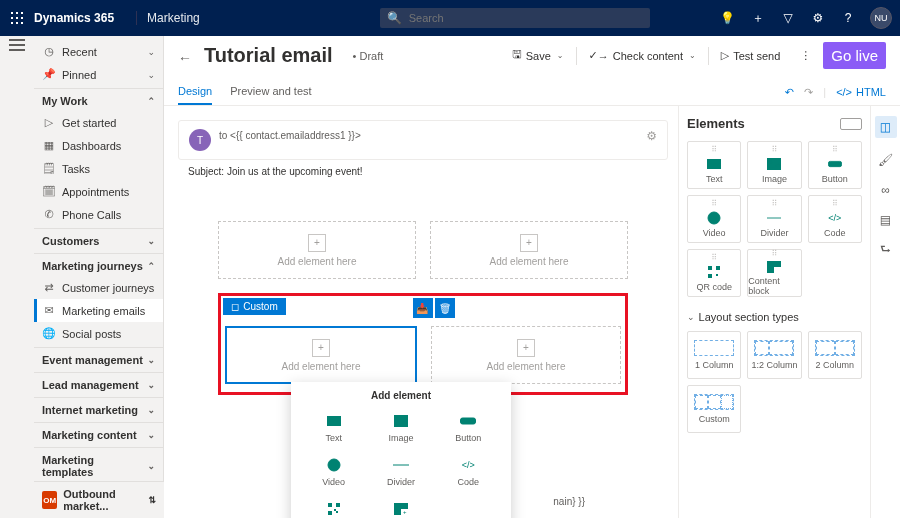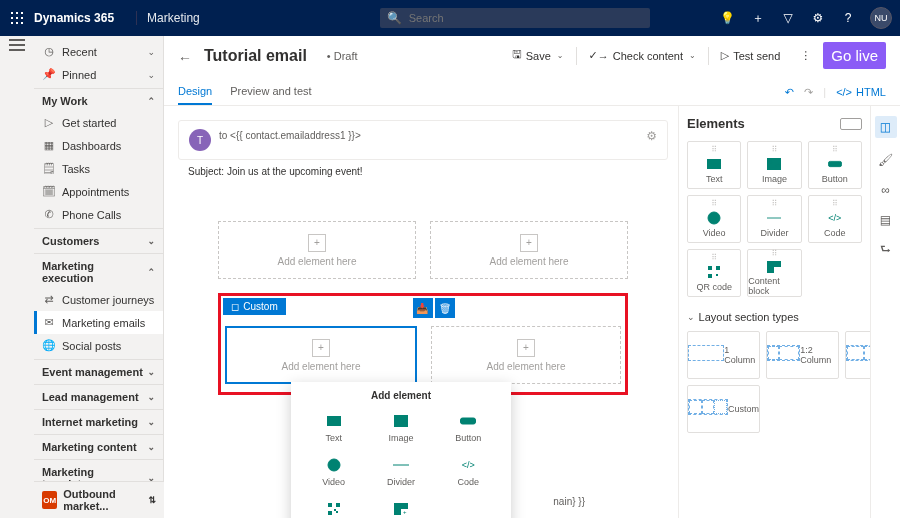--- a/index.html
+++ b/index.html
@@ -34,21 +34,21 @@
 .nav-section { padding:6px 8px 4px; font-weight:600; font-size:11px; display:flex; align-items:center; border-top:1px solid #e1dfdd; margin-top:2px; }
 .nav-section:first-of-type { border-top:none; }
 .nav-section .chev { margin-left:auto; font-size:9px; color:#605e5c; }
 .area-switch { display:flex; align-items:center; padding:6px 8px; border-top:1px solid #e1dfdd; margin-top:auto; font-size:11px; font-weight:600; position:absolute; bottom:0; width:130px; background:#f3f2f1; left:34px; }
 .area-switch .badge { width:18px; height:18px; background:#d83b01; color:#fff; font-size:8px; display:flex; align-items:center; justify-content:center; border-radius:2px; margin-right:6px; font-weight:700; }
 .area-switch .chev { margin-left:auto; font-size:9px; }
 
 .main { flex:1; display:flex; flex-direction:column; position:relative; }
 .cmdbar { display:flex; align-items:center; padding: 6px 14px 0 14px; gap:8px; }
 .cmdbar .back { color:#605e5c; font-size:14px; margin-right:4px; }
-.cmdbar .title { font-size:16px; font-weight:600; }
+.cmdbar .title { font-size:20px; font-weight:600; }
 .cmdbar .status { color:#605e5c; font-size:11px; margin-left:12px; }
 .cmdbar .actions { margin-left:auto; display:flex; gap:4px; align-items:center; }
 .cmdbar .act { display:flex; align-items:center; gap:4px; padding:4px 8px; font-size:11px; color:#323130; cursor:pointer; }
 .cmdbar .act .caret { font-size:8px; color:#605e5c; margin-left:2px; }
 .cmdbar .divider { width:1px; height:18px; background:#e1dfdd; }
 .cmdbar .golive { background:#8b5cf6; color:#fff; padding:5px 8px; border-radius:2px; font-size:15px; }
 
 .tabs { display:flex; padding:0 14px; border-bottom:1px solid #edebe9; margin-top:10px; }
 .tab { padding:6px 0; margin-right:18px; font-size:11px; color:#605e5c; cursor:pointer; }
 .tab.active { color:#0078d4; border-bottom:2px solid #0078d4; }
@@ -92,21 +92,21 @@
 
 .rp-head { display:flex; align-items:center; margin-bottom:10px; }
 .rp-head .rpt { font-size:13px; font-weight:600; }
 .rp-head .tog { margin-left:auto; width:22px; height:12px; border:1px solid #a19f9d; border-radius:2px; position:relative; }
 .rp-grid { display:grid; grid-template-columns:repeat(3,1fr); gap:6px; margin-bottom:14px; }
 .rp-item { border:1px solid #e1dfdd; border-radius:2px; height:48px; display:flex; flex-direction:column; align-items:center; justify-content:center; font-size:9px; color:#605e5c; cursor:pointer; }
 .rp-item .grip { color:#c8c6c4; font-size:8px; line-height:1; }
 .rp-item .ric { color:#008272; margin:3px 0; width:14px; height:14px; display:flex; align-items:center; justify-content:center; }
 .rp-sec { display:flex; align-items:center; font-size:11px; margin:6px 0 8px; color:#323130; }
 .rp-sec .chev { margin-right:4px; font-size:9px; color:#605e5c; }
-.lay-item { border:1px solid #e1dfdd; border-radius:2px; height:48px; display:flex; flex-direction:row; align-items:center; justify-content:center; font-size:9px; color:#605e5c; cursor:pointer; }
+.lay-item { border:1px solid #e1dfdd; border-radius:2px; height:48px; display:flex; flex-direction:column; align-items:center; justify-content:center; font-size:9px; color:#605e5c; cursor:pointer; }
 .lay-item .ly { width:40px; height:16px; border:1px dashed #71afe5; margin-bottom:4px; display:flex; }
 .lay-item .ly div { flex:1; border:1px dashed #71afe5; }
 
 svg { fill: currentColor; }
 </style>
 </head>
 <body>
 
 <div class="topbar">
   <div class="waffle">
@@ -179,21 +179,21 @@
         <span class="nicon">✆</span>
         <span>Phone Calls</span>
       </div>
 
     <div class="nav-section">
         <span>Customers</span>
         <span class="chev">⌄</span>
       </div>
 
     <div class="nav-section">
-        <span>Marketing execution</span>
+        <span>Marketing journeys</span>
         <span class="chev">⌃</span>
       </div>
     <div class="nav-item">
         <span class="nicon">⇄</span>
         <span>Customer journeys</span>
       </div>
     <div class="nav-item active">
         <span class="nicon">✉</span>
         <span>Marketing emails</span>
       </div>

